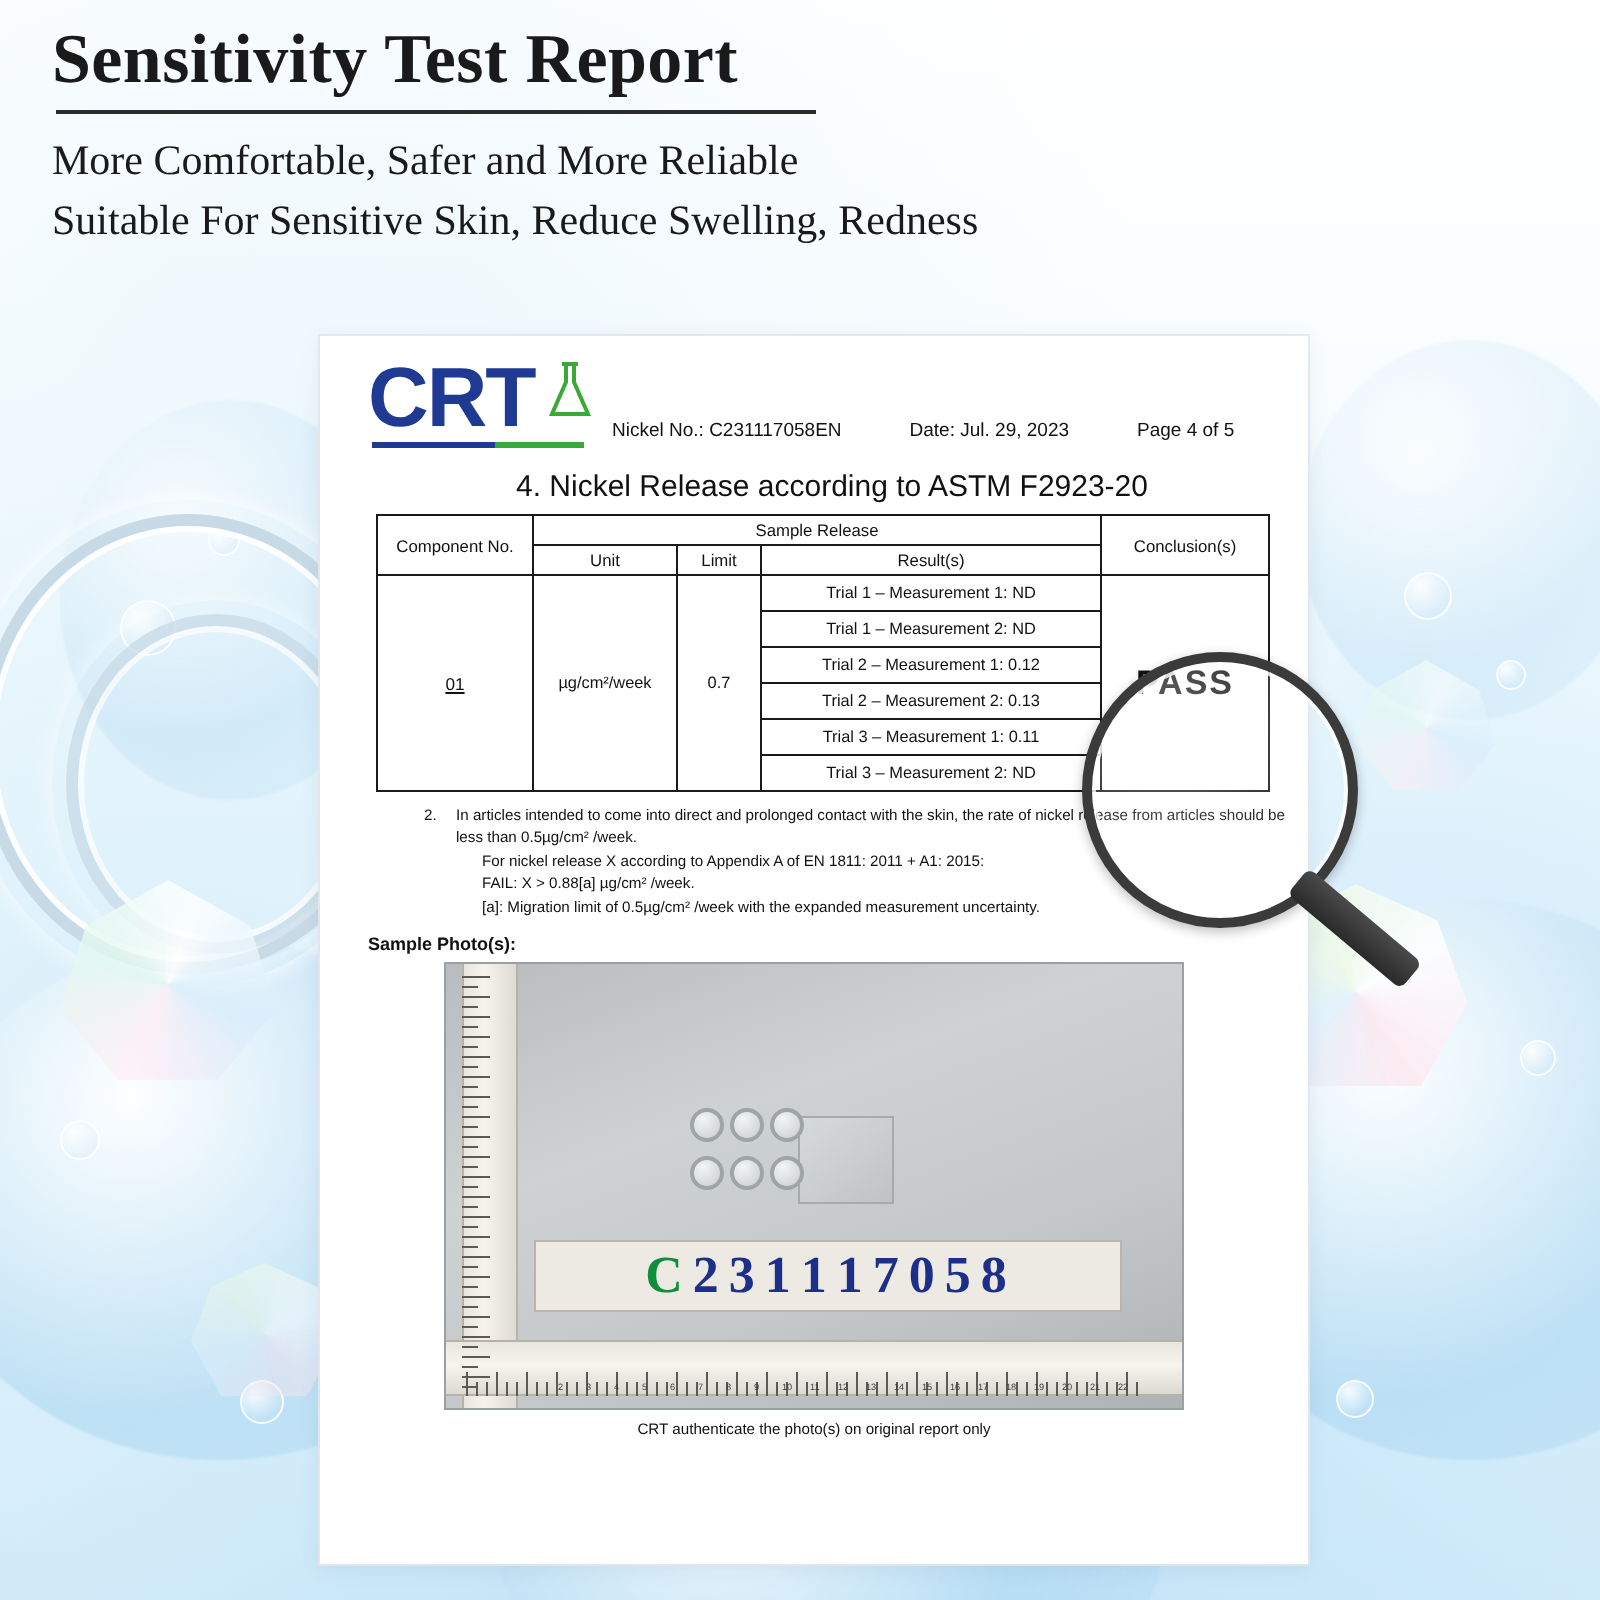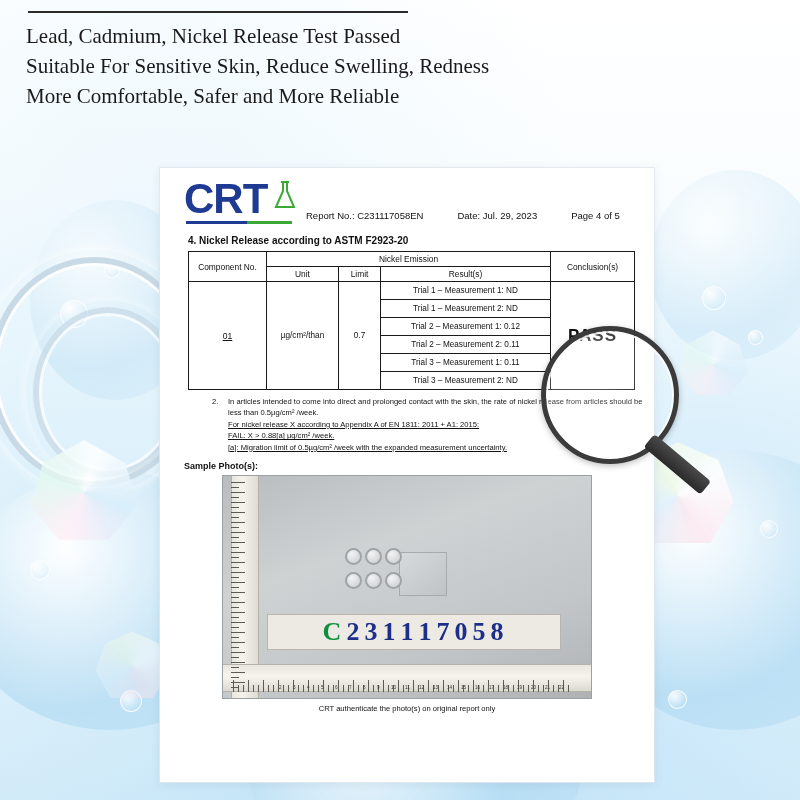--- a/index.html
+++ b/index.html
@@ -161,23 +161,24 @@
     margin: 2px 0 0 16px;
   }
   #meta-row {
     display: flex;
     gap: 34px;
     font-size: 9.5px;
     color: #111;
     margin: -14px 0 0 136px;
   }
   #section-title {
-    font-size: 10px;
-    font-weight: bold;
+    font-size: 15px;
+    font-weight: normal;
     margin: 14px 0 3px 18px;
+    text-align: center;
   }
   .method-line {
     font-size: 8.6px;
     margin-left: 18px;
     line-height: 1.35;
   }
   .method-line.indent {
     margin-left: 52px;
   }
 
@@ -250,21 +251,21 @@
   #notes {
     margin: 6px 0 0 18px;
     font-size: 7.6px;
     line-height: 1.5;
     color: #111;
   }
   .note-row { display: flex; }
   .note-num { width: 16px; flex: none; }
   .note-lbl { width: 24px; flex: none; font-weight: normal; }
   .note-body { flex: 1; }
-  .note-sub { margin-left: 40px; text-decoration: underline; }
+  .note-sub { margin-left: 53px; }
 
   #sample-label {
     font-size: 9px;
     font-weight: bold;
     margin: 8px 0 4px 14px;
   }
 
   
   #photo {
     position: relative;
@@ -376,82 +377,82 @@
   <div class="hoop" style="left:-18px;top:250px;width:210px;height:230px;"></div>
   <div class="hoop" style="left:26px;top:300px;width:150px;height:170px;opacity:.75;"></div>
 
   <div class="gem" style="left:30px;top:440px;width:108px;height:104px;"></div>
   <div class="gem2" style="left:620px;top:440px;width:116px;height:112px;"></div>
   <div class="gem" style="left:678px;top:330px;width:70px;height:68px;opacity:.6;"></div>
   <div class="gem2" style="left:94px;top:630px;width:76px;height:74px;opacity:.55;"></div>
 </div>
 
 <div id="headline">
+  <h1 id="title">Sensitivity Test Report</h1>
   <div id="title-rule"></div>
-  <div class="sub-line">Lead, Cadmium, Nickel Release Test Passed</div>
+  <div class="sub-line">More Comfortable, Safer and More Reliable</div>
   <div class="sub-line">Suitable For Sensitive Skin, Reduce Swelling, Redness</div>
-  <div class="sub-line">More Comfortable, Safer and More Reliable</div>
 </div>
 
 <div id="report">
 
   <div id="logo-row">
     <div id="logo-mark">
       <div id="logo-crt">CRT</div>
       <svg id="logo-flask" viewBox="0 0 26 30">
         <path d="M9 2 h8 M11 2 v9 L4 27 h18 L15 11 V2" fill="none" stroke="#3aa935" stroke-width="2"></path>
       </svg>
       <div id="logo-underline"></div>
     </div>
   </div>
 
   <div id="meta-row">
-    <div>Report No.: C231117058EN</div>
+    <div>Nickel No.: C231117058EN</div>
     <div>Date: Jul. 29, 2023</div>
     <div>Page 4 of 5</div>
   </div>
 
   <div id="section-title">4. Nickel Release according to ASTM F2923-20</div>
 
   <table class="nickel">
     <colgroup>
       <col style="width:78px">
         <col style="width:72px">
         <col style="width:42px">
         <col style="width:170px">
         <col style="width:84px">
     </colgroup>
     <tbody>
         <tr>
       <th class="hdr" rowspan="2">Component No.</th>
-      <th class="hdr" colspan="3">Nickel Emission</th>
+      <th class="hdr" colspan="3">Sample Release</th>
       <th class="hdr" rowspan="2">Conclusion(s)</th>
     </tr>
     <tr>
       <th class="hdr">Unit</th>
       <th class="hdr">Limit</th>
       <th class="hdr">Result(s)</th>
     </tr>
     <tr>
       <td class="comp-no" rowspan="6">01</td>
-      <td rowspan="6">µg/cm²/than</td>
+      <td rowspan="6">µg/cm²/week</td>
       <td rowspan="6">0.7</td>
       <td class="result">Trial 1 – Measurement 1: ND</td>
       <td class="concl" rowspan="6">
         <span id="pass-text">PASS</span>
       </td>
     </tr>
     <tr>
           <td class="result">Trial 1 – Measurement 2: ND</td>
         </tr>
     <tr>
           <td class="result">Trial 2 – Measurement 1: 0.12</td>
         </tr>
     <tr>
-          <td class="result">Trial 2 – Measurement 2: 0.11</td>
+          <td class="result">Trial 2 – Measurement 2: 0.13</td>
         </tr>
     <tr>
           <td class="result">Trial 3 – Measurement 1: 0.11</td>
         </tr>
     <tr>
           <td class="result">Trial 3 – Measurement 2: ND</td>
         </tr>
   </tbody>
     </table>
 

